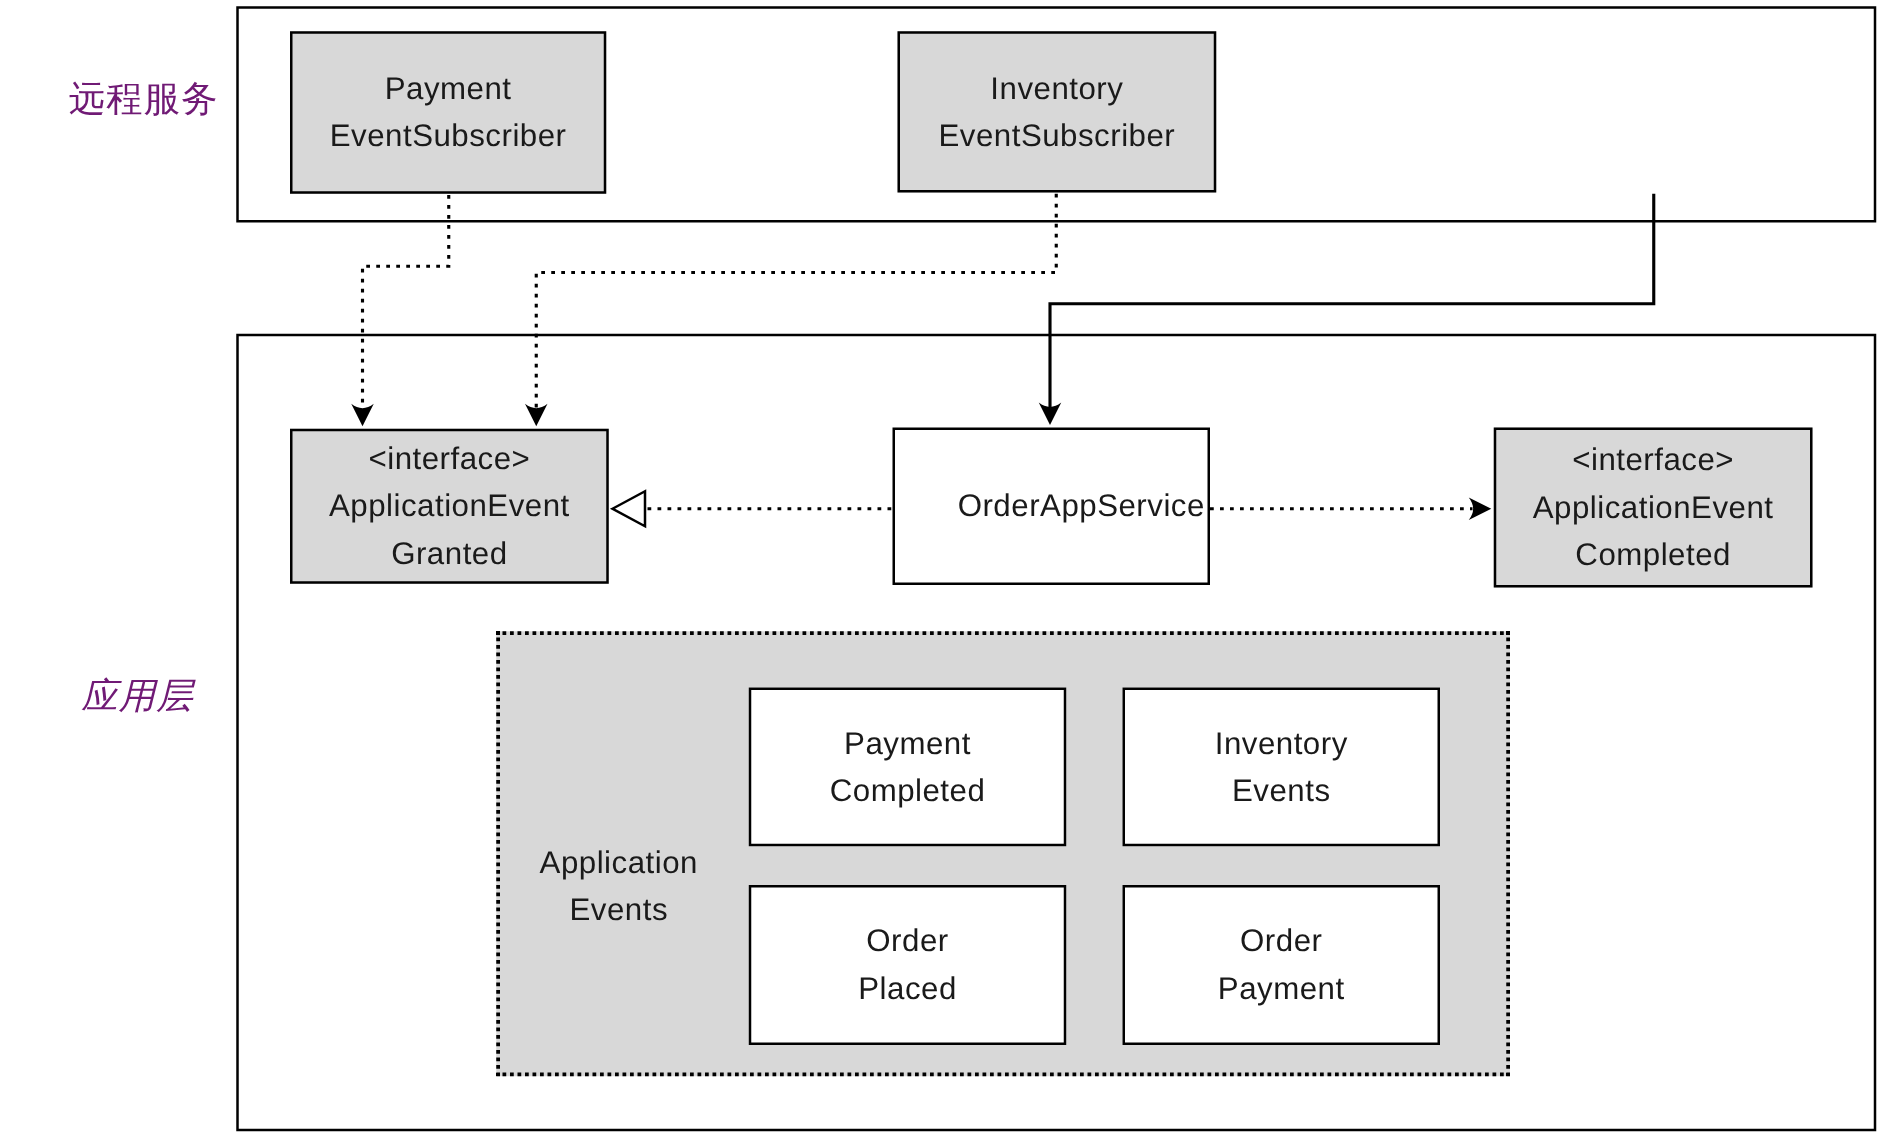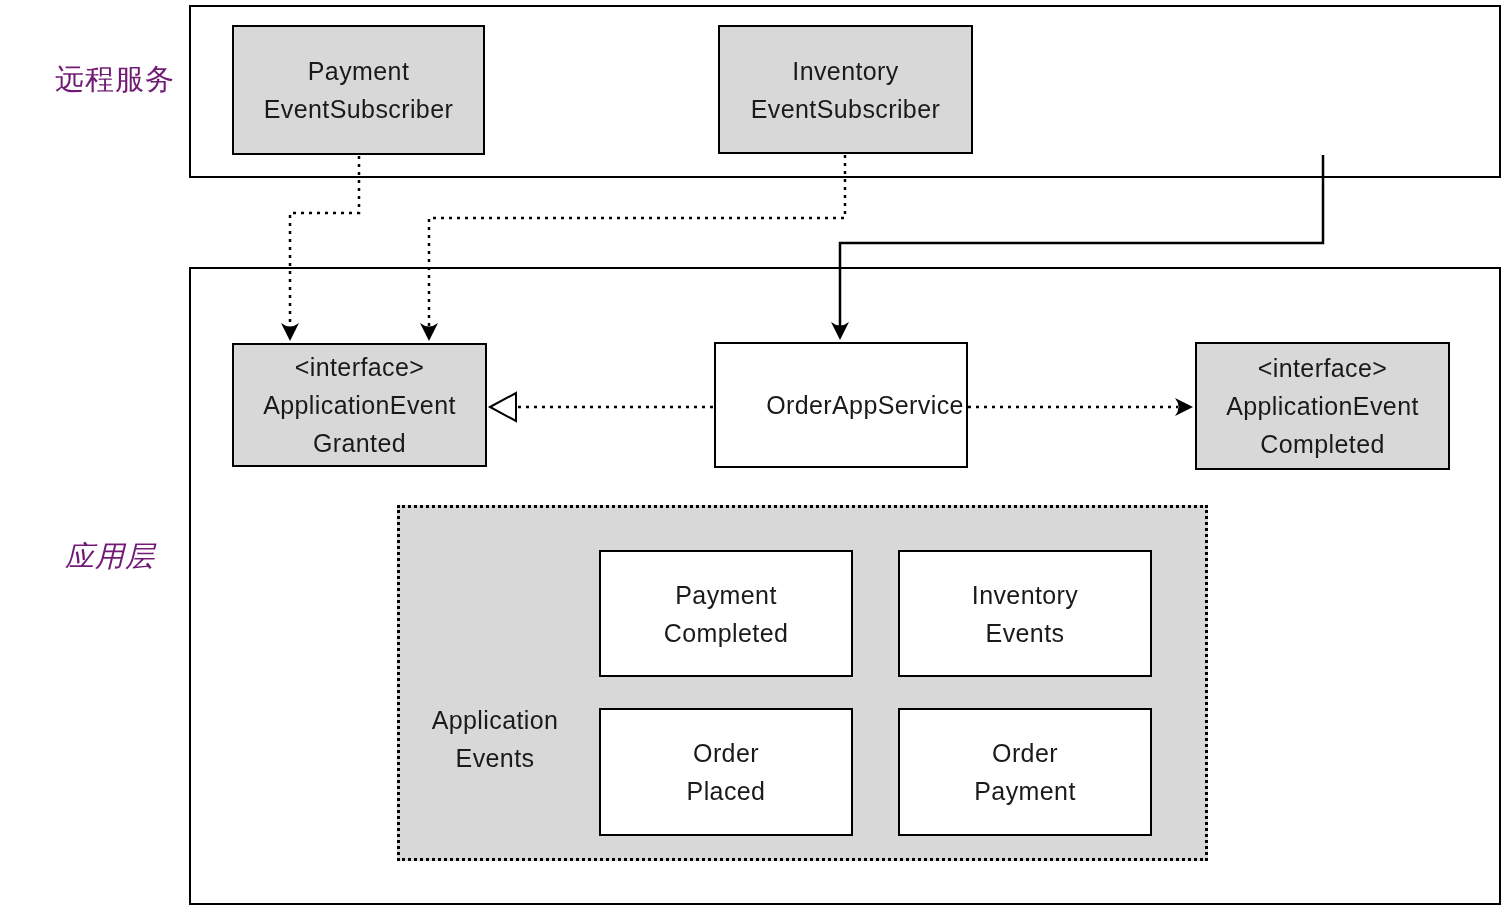--- a/index.html
+++ b/index.html
@@ -115,21 +115,21 @@
   </div>
 
   <div class="node gray" style="left:1195px; top:342px; width:255px; height:128px;">
     <span>&lt;interface&gt;</span>
     <span>ApplicationEvent</span>
     <span>Completed</span>
   </div>
 
   <div class="events-group" style="left:397px; top:505px; width:811px; height:356px;"></div>
 
-  <div class="events-label" style="left:405px; top:701px; width:180px;text-align:center;">
+  <div class="events-label" style="left:405px; top:671px; width:180px;text-align:center;">
     <span>Application</span>
     <span>Events</span>
   </div>
 
   <div class="node white" style="left:599px; top:550px; width:254px; height:127px;">
     <span>Payment</span>
     <span>Completed</span>
   </div>
 
   <div class="node white" style="left:898px; top:550px; width:254px; height:127px;">

